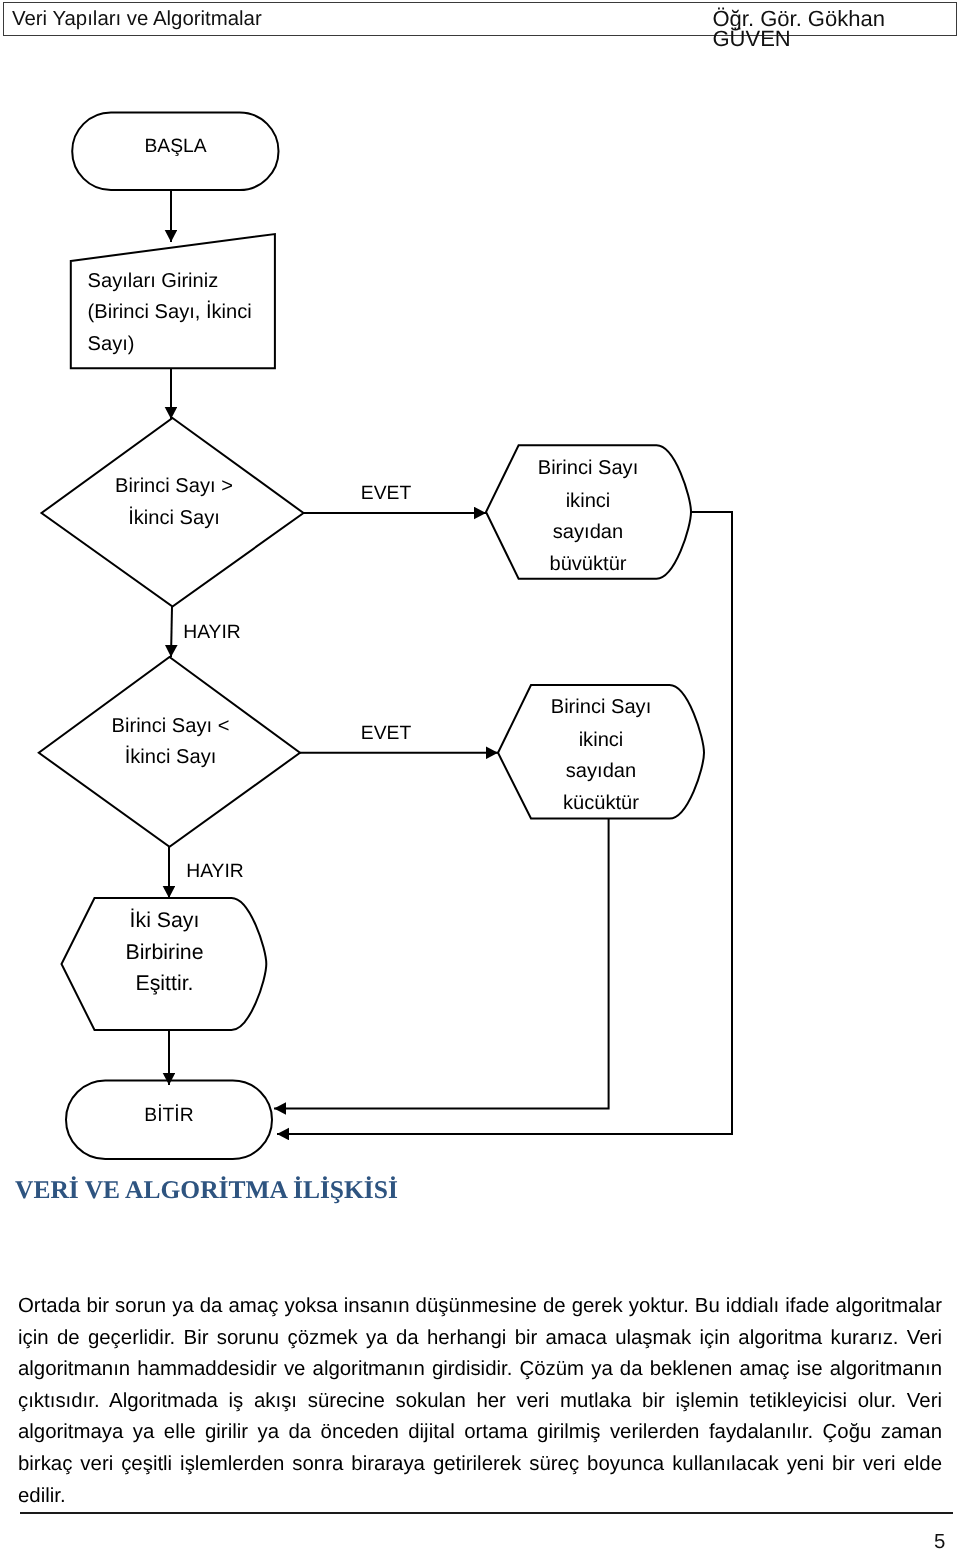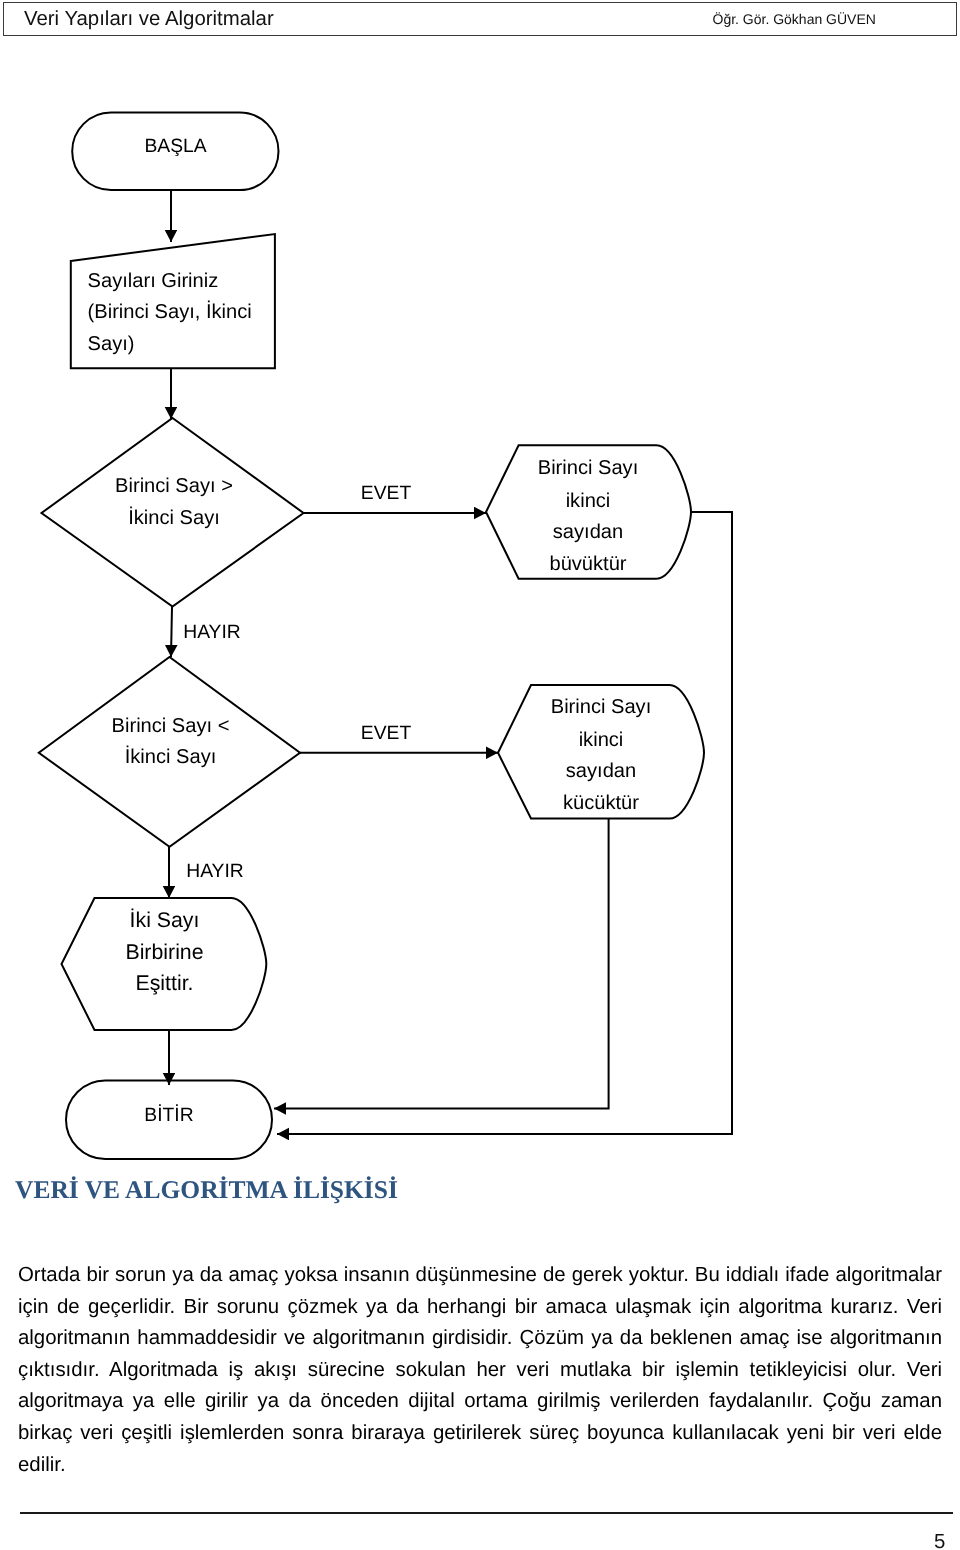--- a/index.html
+++ b/index.html
@@ -1,29 +1,29 @@
 <!DOCTYPE html>
 <html><head>
 <meta charset="utf-8">
 <title>Veri Yapilari ve Algoritmalar</title>
 <style>
   html,body{margin:0;padding:0;}
   body{width:960px;height:1550px;background:#ffffff;font-family:"Liberation Sans",sans-serif;overflow:hidden;-webkit-font-smoothing:antialiased;-moz-osx-font-smoothing:grayscale;text-rendering:geometricPrecision;}
   .page{position:relative;width:960px;height:1550px;transform:translateZ(0);}
   
   .hdr{position:absolute;left:3px;top:2px;width:953.5px;height:33.5px;border:1.3px solid #3a3a3a;box-sizing:border-box;}
-  .hdr-left{position:absolute;left:24px;top:9px;font-size:20.4px;color:#111;line-height:20px;}
-  .hdr-right{position:absolute;left:712.5px;top:9px;font-size:14px;color:#111;line-height:20px;}
+  .hdr-left{position:absolute;left:12px;top:9px;font-size:20.4px;color:#111;line-height:20px;}
+  .hdr-right{position:absolute;left:712.5px;top:9px;font-size:22px;color:#111;line-height:20px;}
   
   .fc{position:absolute;left:0;top:0;width:960px;height:1200px;}
   .fc text{font-family:"Liberation Sans",sans-serif;}
   .fc text.caps{font-size:19.3px;}
   
   .h1{position:absolute;left:15px;top:1175px;font-family:"Liberation Serif",serif;font-weight:bold;font-size:25.5px;line-height:29px;color:#2e5480;white-space:nowrap;}
-  .para{position:absolute;left:18px;top:1260px;width:924px;font-size:20.4px;line-height:31.6px;color:#000000;text-align:justify;}
+  .para{position:absolute;left:18px;top:1291px;width:924px;font-size:20.4px;line-height:31.6px;color:#000000;text-align:justify;}
   .footer-line{position:absolute;left:20px;top:1512px;width:933px;height:0;border-top:2px solid #1a1a1a;}
   .pgnum{position:absolute;left:934px;top:1532px;font-size:20.4px;line-height:20px;color:#111;}
 </style>
 </head>
 <body>
 
 <div class="page">
   <div class="hdr"></div>
   <div class="hdr-left">Veri Yapıları ve Algoritmalar</div>
   <div class="hdr-right">Öğr. Gör. Gökhan GÜVEN</div>

